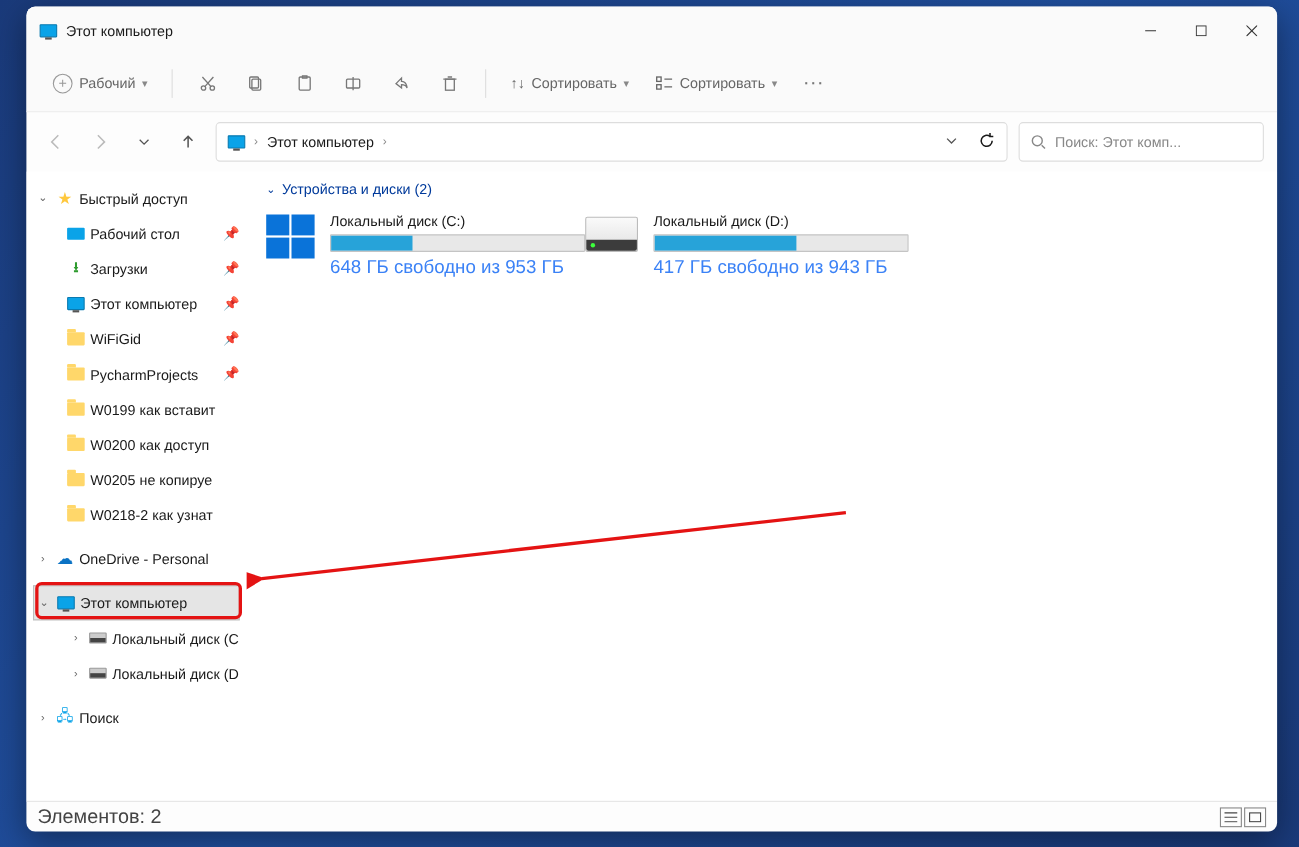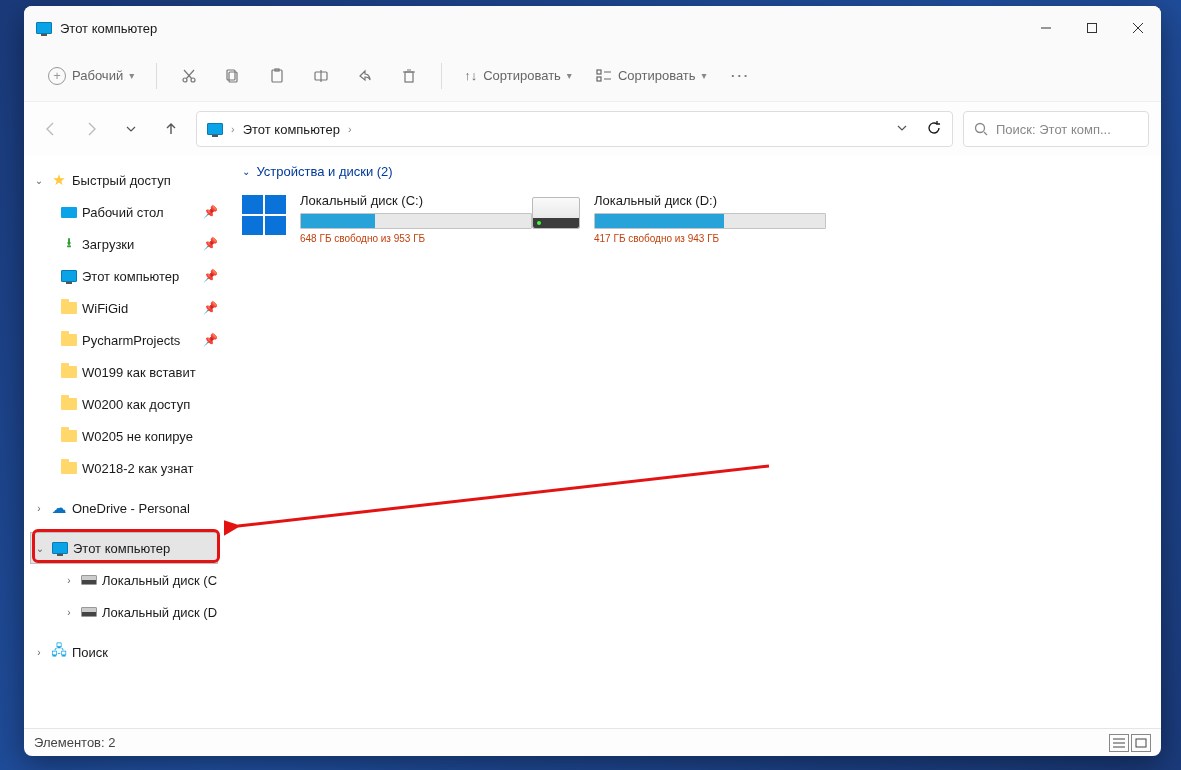--- a/index.html
+++ b/index.html
@@ -78,21 +78,21 @@
     border-radius:4px;
     display:flex;align-items:center;
     padding: 0 10px;
     gap:8px;
     background:#fff;
   }
   .addressbar .crumb { font-size:13px; }
   .chevr { color:#888; font-size:11px; }
   .refresh { margin-left:auto; color:#555; }
   .searchbox {
-    width: 186px; height:36px;
+    width: 223px; height:36px;
     border:1px solid #ddd; border-radius:4px;
     display:flex;align-items:center;padding:0 10px;gap:8px;color:#888;
     background:#fff;
     font-size:13px;
     white-space:nowrap;overflow:hidden;
   }
   
   .body {
     flex:1;
     display:flex;
@@ -160,33 +160,33 @@
   }
   .drive-icon::after{
     content:"";position:absolute;left:0;right:0;bottom:0;height:10px;
     background:#3c3c3c;border-bottom-left-radius:2px;border-bottom-right-radius:2px;
   }
   .drive-icon .led { position:absolute;left:4px;bottom:3px;width:4px;height:4px;background:#3cff3c;border-radius:50%;z-index:1; }
   .drive-body { width: 232px; }
   .dname { font-size:13px; margin-bottom:5px; }
   .dbar { height:16px; background:#e8e8e8; border:1px solid #c4c4c4; border-radius:1px; overflow:hidden; }
   .dfill { height:100%; background:#27a3d9; }
-  .dfree { font-size:10px; color:#c2410c; margin-top:4px; }
+  .dfree { font-size:17px; color:#3b82f6; margin-top:4px; }
   .win-logo {
     width:44px;height:40px;
     display:grid;grid-template-columns:1fr 1fr;grid-template-rows:1fr 1fr;gap:2px;
     margin-top:2px;
   }
   .win-logo span{background:#0a73d9;}
   
   .arrow-svg { position:absolute; left:0;top:0;pointer-events:none; }
   
   .statusbar {
     height:28px;border-top:1px solid #e5e5e5;
-    display:flex;align-items:center;padding:0 10px;font-size:13px;color:#444;
+    display:flex;align-items:center;padding:0 10px;font-size:18px;color:#444;
   }
   .viewbtns { margin-left:auto; display:flex; gap:2px; }
   .viewbtn { width:20px;height:18px;border:1px solid #888;display:flex;align-items:center;justify-content:center;font-size:10px; }
   
   .ic-monitor { width:16px;height:12px;background:#0aa3e8;border:1px solid #0a7ab0;border-radius:1px;position:relative; }
   .ic-monitor::after{content:"";position:absolute;left:4px;right:4px;bottom:-3px;height:2px;background:#555;}
   .ic-folder { width:16px;height:12px;background:#ffd76a;border-radius:1px;position:relative; }
   .ic-folder::before{content:"";position:absolute;top:-3px;left:0;width:8px;height:3px;background:#ffd76a;border-radius:1px 1px 0 0;}
   .ic-star { color:#ffc83d; font-size:15px; }
   .ic-desktop { width:16px;height:11px;background:#0aa3e8;border-radius:1px; }

